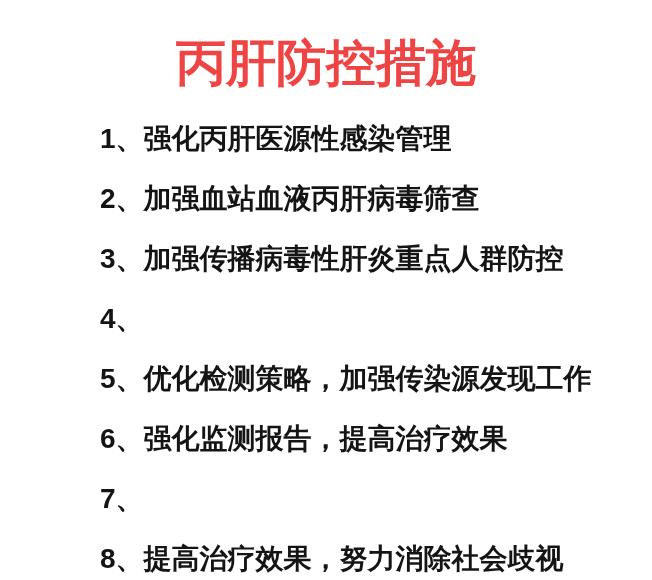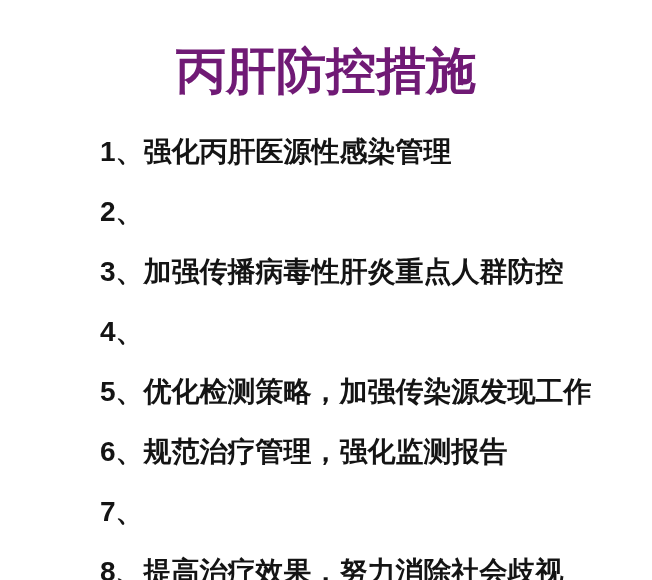--- a/index.html
+++ b/index.html
@@ -13,28 +13,28 @@
     overflow: hidden;
     font-family: "Liberation Sans", "DejaVu Sans", sans-serif;
   }
   .slide {
     position: relative;
     width: 652px;
     height: 580px;
     background: #ffffff;
   }
   .title {
-    margin: 18px;
+    margin: 10px;
     padding-top: 20px;
     height: 66px;
     line-height: 66px;
     text-align: center;
     font-size: 50px;
     font-weight: bold;
-    color: #701a75;
+    color: #ef4444;
     letter-spacing: 0px;
     white-space: nowrap;
   }
   .items {
     margin-top: 13px;
   }
   .item {
     height: 60px;
     display: flex;
     align-items: center;
@@ -62,39 +62,40 @@
 
   <div class="items">
 
     <div class="item">
       <span class="num">1、</span>
       <span class="txt">强化丙肝医源性感染管理</span>
     </div>
 
     <div class="item">
       <span class="num">2、</span>
+      <span class="txt">加强血站血液丙肝病毒筛查</span>
     </div>
 
     <div class="item">
       <span class="num">3、</span>
       <span class="txt">加强传播病毒性肝炎重点人群防控</span>
     </div>
 
     <div class="item">
       <span class="num">4、</span>
     </div>
 
     <div class="item">
       <span class="num">5、</span>
       <span class="txt">优化检测策略，加强传染源发现工作</span>
     </div>
 
     <div class="item">
       <span class="num">6、</span>
-      <span class="txt">规范治疗管理，强化监测报告</span>
+      <span class="txt">强化监测报告，提高治疗效果</span>
     </div>
 
     <div class="item">
       <span class="num">7、</span>
     </div>
 
     <div class="item">
       <span class="num">8、</span>
       <span class="txt">提高治疗效果，努力消除社会歧视</span>
     </div>

